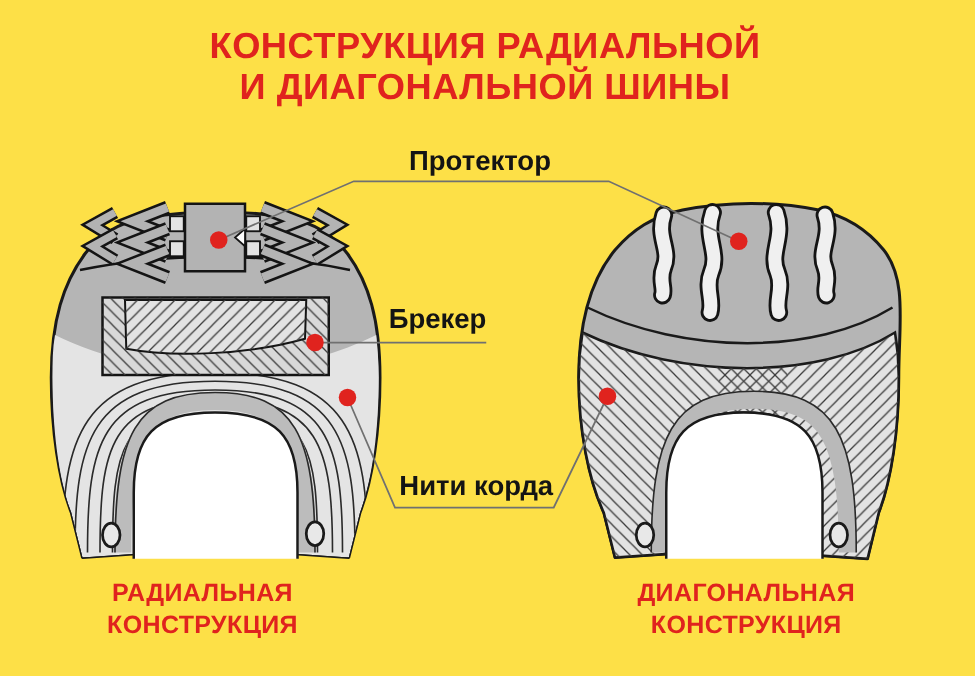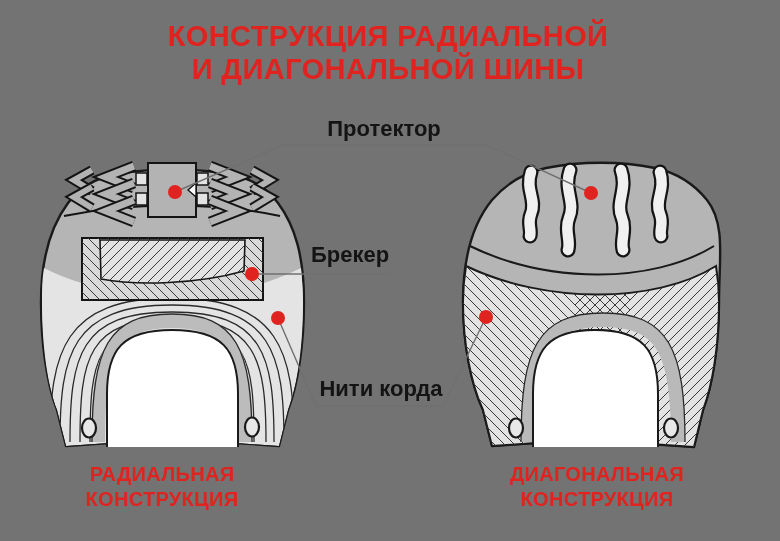--- a/index.html
+++ b/index.html
@@ -1,17 +1,17 @@
 <!DOCTYPE html>
 <html><head>
 <meta charset="utf-8">
 <style>
   html,body{margin:0;padding:0;background:#ffffff;}
   .stage{
-    position:relative;width:780px;height:541px;background:#737373;overflow:hidden;
+    position:relative;width:780px;height:541px;background:#fde047;overflow:hidden;
     font-family:"Liberation Sans", sans-serif;
   }
   svg{display:block;}
   text{font-family:"Liberation Sans", sans-serif;font-weight:700;}
   .title-line{font-size:29px;letter-spacing:.4px;}
   .callout-label{font-size:22px;}
   .caption-line{font-size:20px;letter-spacing:.3px;}
   .leader{fill:none;stroke:#707070;stroke-width:1.4;}
   .outline{stroke:#1a1a1a;stroke-linejoin:round;}
   .plyline{fill:none;stroke:#2a2a2a;stroke-width:1.3;}

